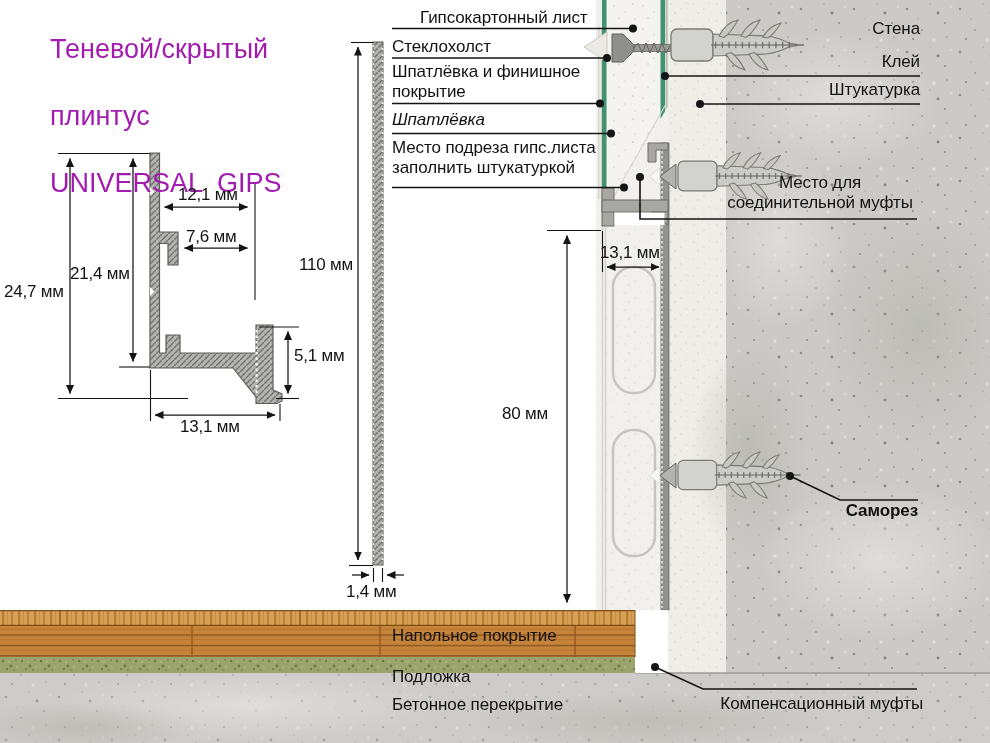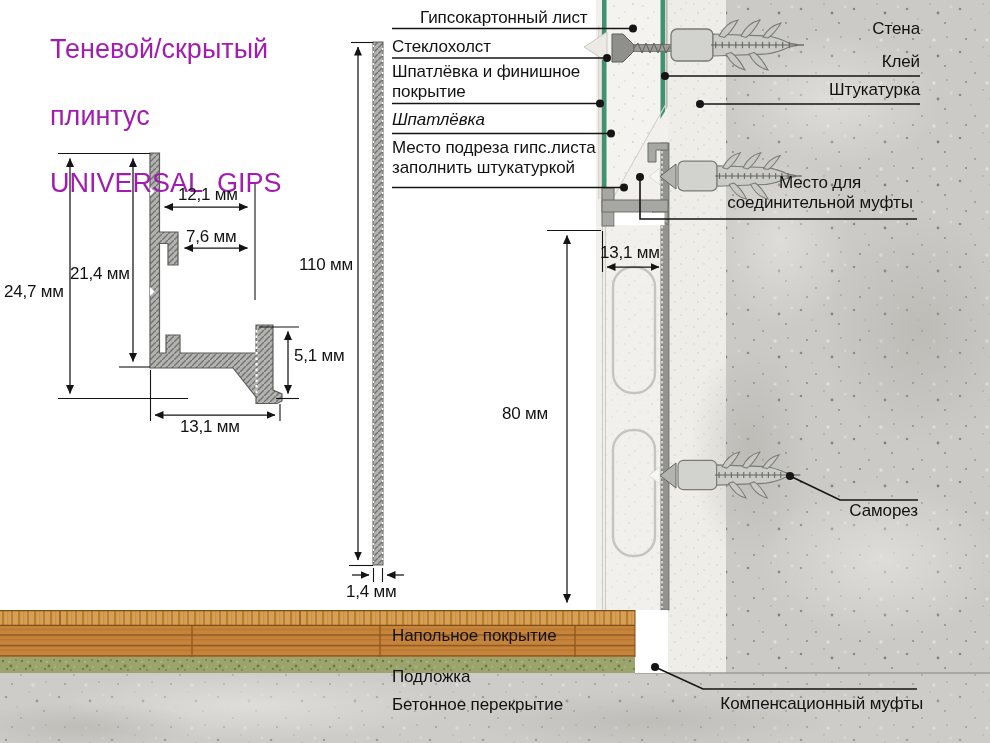--- a/index.html
+++ b/index.html
@@ -295,21 +295,21 @@
 <div class="lbl" style="left:392px;top:8px;margin-left:28px;">Гипсокартонный лист</div>
 <div class="lbl" style="left:392px;top:37px;">Стеклохолст</div>
 <div class="lbl wrap" style="left:392px;top:62px;width:200px;">Шпатлёвка и финишное покрытие</div>
 <div class="lbl" style="left:392px;top:110px;font-style:italic;">Шпатлёвка</div>
 <div class="lbl wrap" style="left:392px;top:138px;width:212px;">Место подреза гипс.листа заполнить штукатуркой</div>
 
 <div class="lbl r" style="right:70px;top:19px;">Стена</div>
 <div class="lbl r" style="right:70px;top:52px;">Клей</div>
 <div class="lbl r" style="right:70px;top:80px;">Штукатурка</div>
 <div class="lbl r wrap" style="right:70px;top:173px;width:200px;">Место для соединительной муфты</div>
-<div class="lbl r" style="right:72px;top:501px;">Саморез</div>
+<div class="lbl r" style="right:72px;top:501px;font-weight:bold;">Саморез</div>
 <div class="lbl r" style="right:67px;top:694px;">Компенсационный муфты</div>
 
 <div class="lbl" style="left:392px;top:626px;">Напольное покрытие</div>
 <div class="lbl" style="left:392px;top:667px;">Подложка</div>
 <div class="lbl" style="left:392px;top:695px;">Бетонное перекрытие</div>
 
 <div class="dim c" style="left:4px;top:283px;width:98px;">24,7 мм</div>
 <div class="dim c" style="left:70px;top:265px;width:70px;">21,4 мм</div>
 <div class="dim c" style="left:178px;top:186px;width:64px;">12,1 мм</div>
 <div class="dim c" style="left:186px;top:228px;width:64px;">7,6 мм</div>

